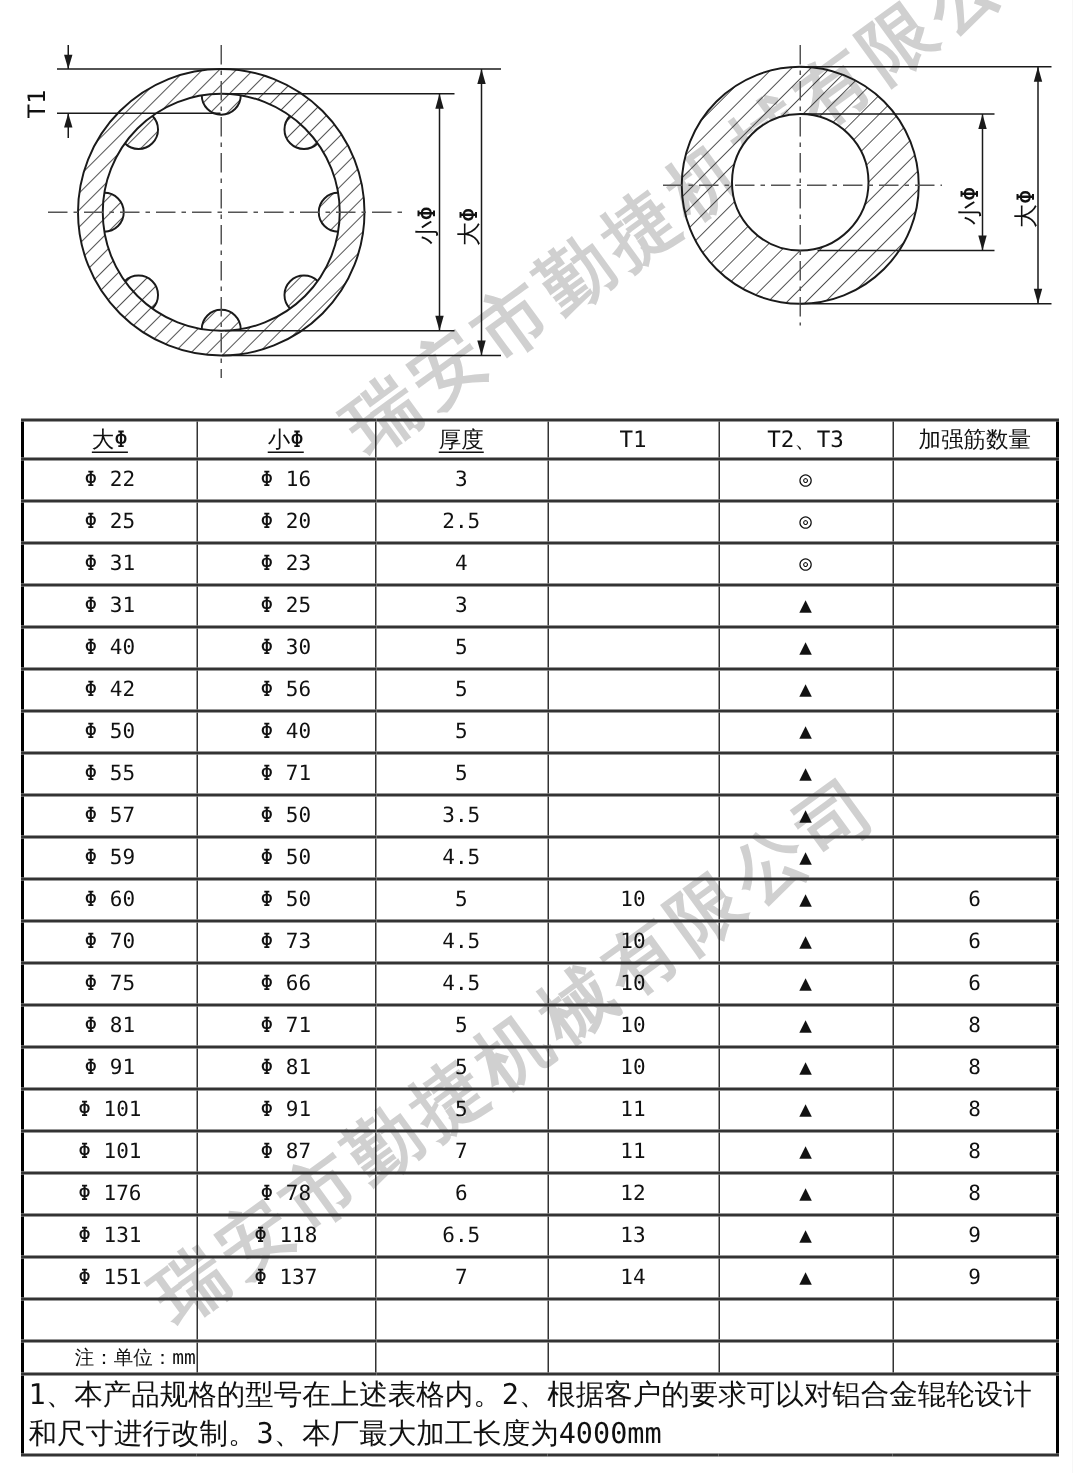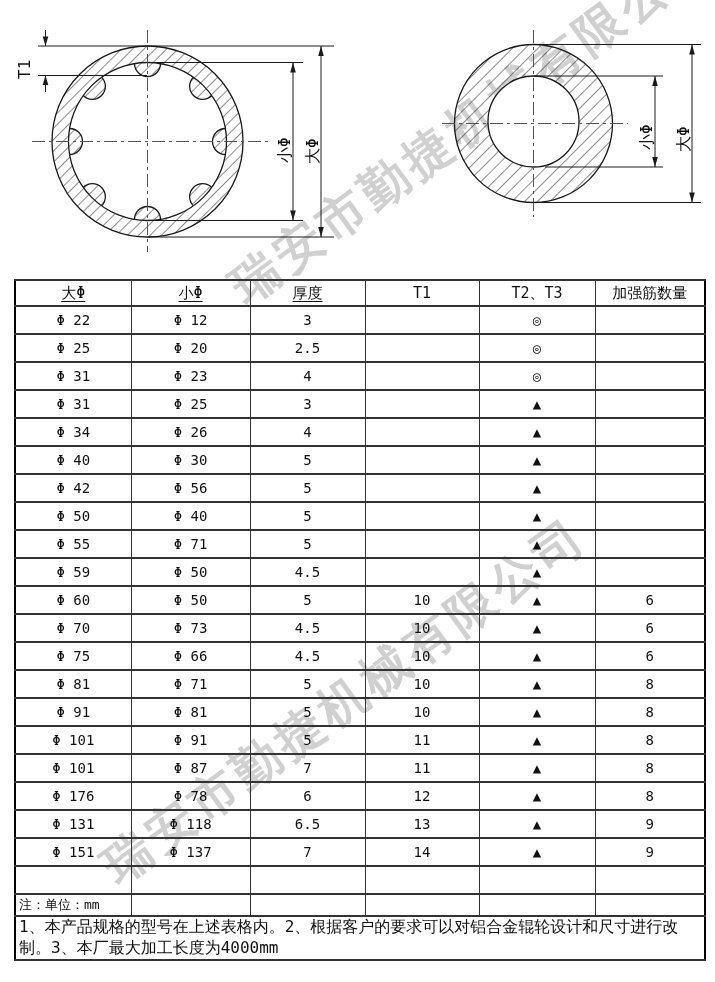--- a/index.html
+++ b/index.html
@@ -35,23 +35,23 @@
   table.spec th, table.spec td {
     border-left:1px solid #333; border-right:1px solid #333;
     border-top:2px solid #333; border-bottom:2px solid #333;
     text-align:center; vertical-align:middle; padding:0; overflow:hidden;
   }
   table.spec thead tr { height:26px; }
   table.spec tbody tr { height:28px; }
   table.spec th { font-weight:normal; font-size:15px; }
   th.u { text-decoration:underline; text-underline-offset:3px; }
   tr.note-row { height:22px; }
-  tr.note-row td { text-align:left; font-size:13px; padding-left:3px; }
+  tr.note-row td { text-align:right; font-size:13px; padding-left:3px; }
   tr.footer-row { height:32px; }
-  tr.footer-row td { text-align:left; font-size:16px; padding-left:3px; }
+  tr.footer-row td { text-align:left; font-size:19px; padding-left:3px; }
 </style>
 </head>
 <body>
 
 <div class="page">
 
   <div class="wm wm1" style="color: rgb(208, 208, 208);">瑞安市勤捷机械有限公司</div>
   <div class="wm wm2" style="color: rgb(208, 208, 208);">瑞安市勤捷机械有限公司</div>
 
   <svg class="draw" width="715" height="272" viewBox="0 0 715 272">
@@ -153,21 +153,21 @@
           <th class="u">小Φ</th>
           <th class="u">厚度</th>
           <th>T1</th>
           <th>T2、T3</th>
           <th>加强筋数量</th>
         </tr>
     </thead>
     <tbody>
         <tr>
           <td>Φ 22</td>
-          <td>Φ 12</td>
+          <td>Φ 16</td>
           <td>3</td>
           <td></td>
           <td>◎</td>
           <td></td>
         </tr>
         <tr>
           <td>Φ 25</td>
           <td>Φ 20</td>
           <td>2.5</td>
           <td></td>
@@ -184,28 +184,20 @@
         </tr>
         <tr>
           <td>Φ 31</td>
           <td>Φ 25</td>
           <td>3</td>
           <td></td>
           <td>▲</td>
           <td></td>
         </tr>
         <tr>
-          <td>Φ 34</td>
-          <td>Φ 26</td>
-          <td>4</td>
-          <td></td>
-          <td>▲</td>
-          <td></td>
-        </tr>
-        <tr>
           <td>Φ 40</td>
           <td>Φ 30</td>
           <td>5</td>
           <td></td>
           <td>▲</td>
           <td></td>
         </tr>
         <tr>
           <td>Φ 42</td>
           <td>Φ 56</td>
@@ -219,20 +211,28 @@
           <td>Φ 40</td>
           <td>5</td>
           <td></td>
           <td>▲</td>
           <td></td>
         </tr>
         <tr>
           <td>Φ 55</td>
           <td>Φ 71</td>
           <td>5</td>
+          <td></td>
+          <td>▲</td>
+          <td></td>
+        </tr>
+        <tr>
+          <td>Φ 57</td>
+          <td>Φ 50</td>
+          <td>3.5</td>
           <td></td>
           <td>▲</td>
           <td></td>
         </tr>
         <tr>
           <td>Φ 59</td>
           <td>Φ 50</td>
           <td>4.5</td>
           <td></td>
           <td>▲</td>

